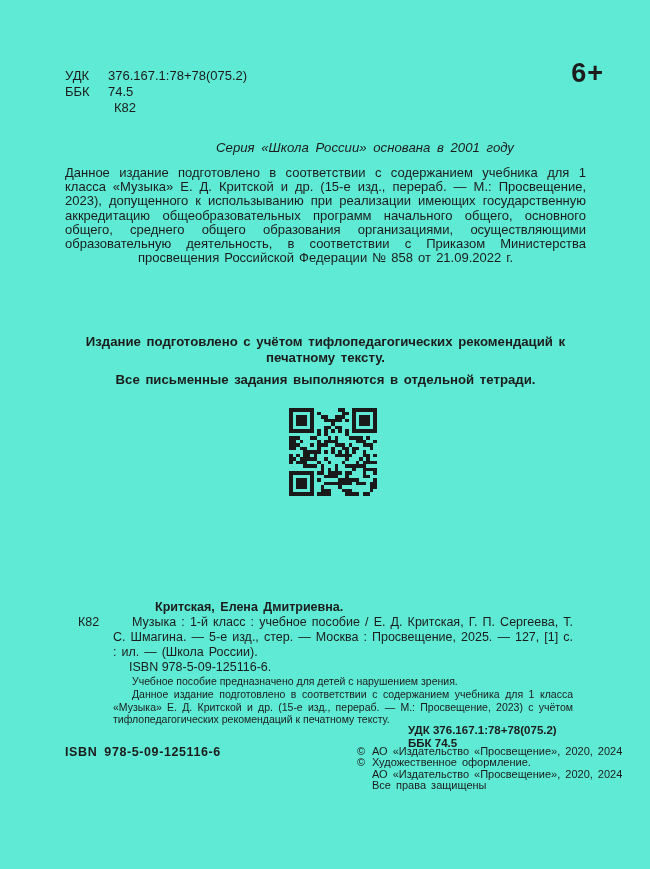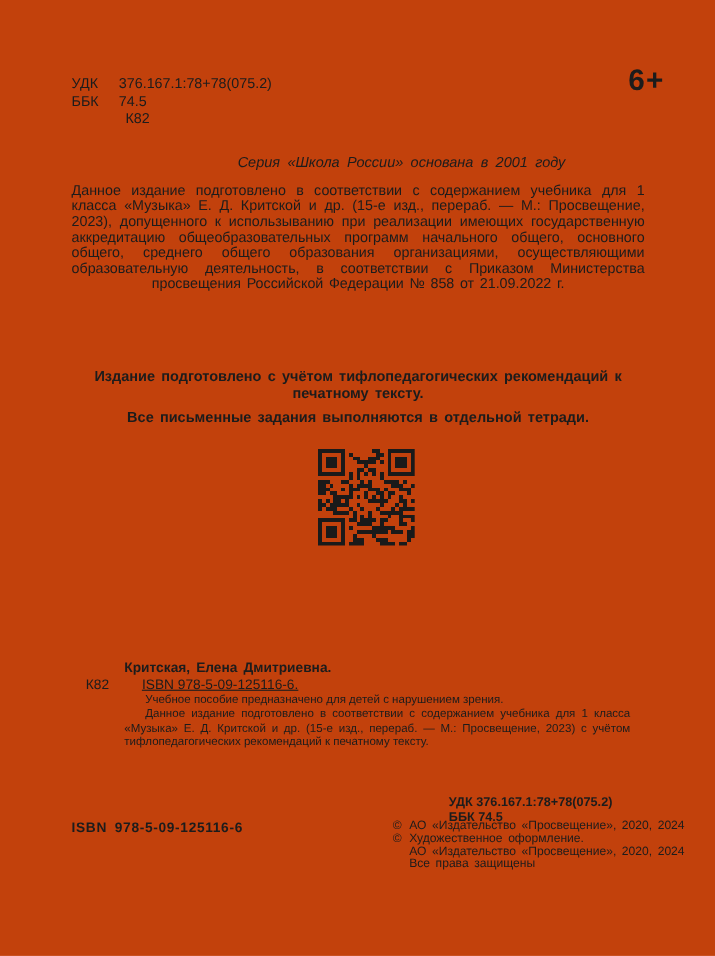--- a/index.html
+++ b/index.html
@@ -2,21 +2,21 @@
 <html lang="ru"><head>
 <meta charset="utf-8">
 <style>
   html,body{margin:0;padding:0;}
   body{
     width:650px;height:869px;background:#ffffff;
     font-family:"Liberation Sans", sans-serif;
     color:#1c1c1c;
     -webkit-font-smoothing:antialiased;
   }
-  .page{position:relative;width:650px;height:869px;overflow:hidden;background:#c2410c;}
+  .page{position:relative;width:650px;height:869px;overflow:hidden;background:#5eead4;}
 
   
   .class-block{position:absolute;top:68px;left:65px;font-size:13px;line-height:16px;}
   .class-row{display:flex;}
   .class-label{width:43px;font-weight:normal;}
   .class-value{white-space:nowrap;}
   .class-code{padding-left:6px;}
 
   .age-badge{
     position:absolute;top:58px;right:46px;
@@ -46,23 +46,23 @@
   }
   .bold-typhlo{top:334px;}
   .bold-notebook{top:372px;}
 
   .qr-wrap{position:absolute;top:408px;left:289px;width:88px;height:88px;}
   .qr-wrap svg{display:block;width:88px;height:88px;}
 
   
   .catalog{position:absolute;top:600px;left:113px;width:460px;font-size:12.5px;line-height:15px;}
   .catalog-code{position:absolute;left:-35px;top:15px;font-size:12.5px;}
-  .catalog-author{font-weight:bold;word-spacing:2px;}
+  .catalog-author{font-weight:bold;word-spacing:2px;margin-left:42px;}
   .catalog-desc{text-align:justify;text-indent:19px;word-spacing:1.5px;}
-  .catalog-isbn{padding-left:16px;text-decoration:underline;}
+  .catalog-isbn{padding-left:16px;}
   .catalog-note{font-size:10.5px;line-height:12.8px;text-indent:19px;}
   .catalog-note.justified{text-align:justify;}
 
   .card-codes{
     position:absolute;top:724px;left:408px;
     font-weight:bold;font-size:11.5px;line-height:13px;white-space:nowrap;
   }
 
   .footer-isbn{
     position:absolute;top:745px;left:65px;
@@ -408,20 +408,21 @@
         <rect x="18" y="24" width="1" height="1" fill="#1a1a1a"></rect>
         <rect x="19" y="24" width="1" height="1" fill="#1a1a1a"></rect>
         <rect x="21" y="24" width="1" height="1" fill="#1a1a1a"></rect>
         <rect x="22" y="24" width="1" height="1" fill="#1a1a1a"></rect>
       </svg>
   </div>
 
   <div class="catalog">
     <div class="catalog-code">К82</div>
     <div class="catalog-author">Критская, Елена Дмитриевна.</div>
+    <div class="catalog-desc">Музыка : 1-й класс : учебное пособие / Е. Д. Критская, Г. П. Сергеева, Т. С. Шмагина. — 5-е изд., стер. — Москва : Просвещение, 2025. — 127, [1] с. : ил. — (Школа России).</div>
     <div class="catalog-isbn">ISBN 978-5-09-125116-6.</div>
     <div class="catalog-note">Учебное пособие предназначено для детей с нарушением зрения.</div>
     <div class="catalog-note justified">Данное издание подготовлено в соответствии с содержанием учебника для 1 класса «Музыка» Е. Д. Критской и др. (15-е изд., перераб. — М.: Просвещение, 2023) с учётом тифлопедагогических рекомендаций к печатному тексту.</div>
   </div>
 
   <div class="card-codes">
     <div>УДК 376.167.1:78+78(075.2)</div>
     <div>ББК 74.5</div>
   </div>
 

